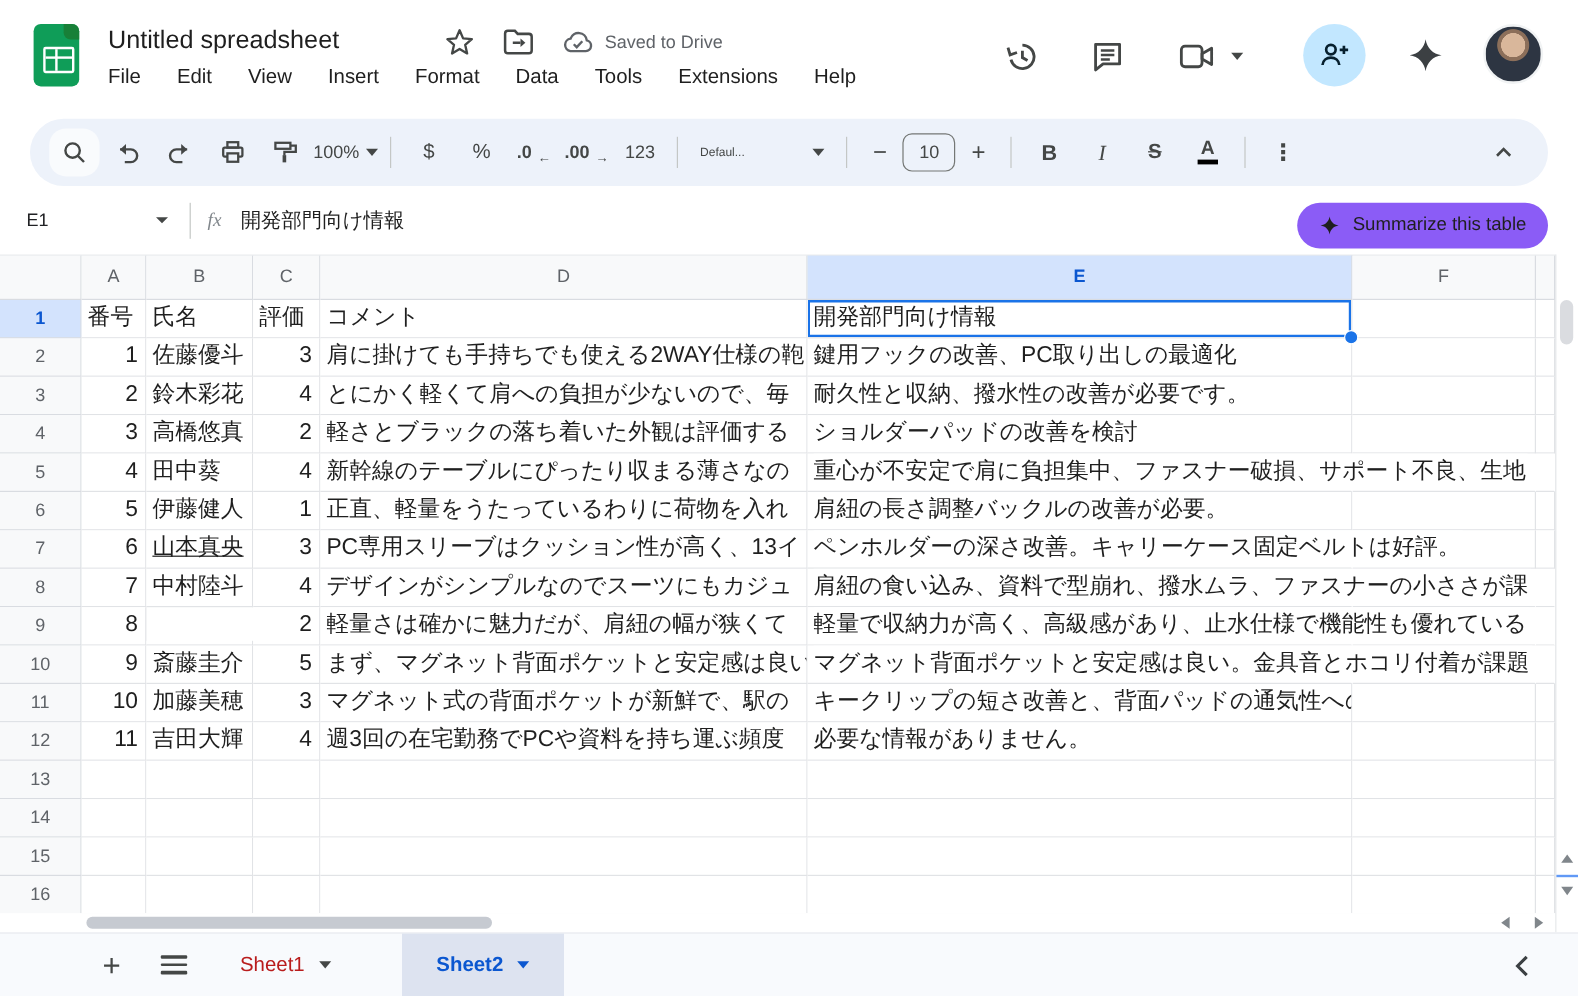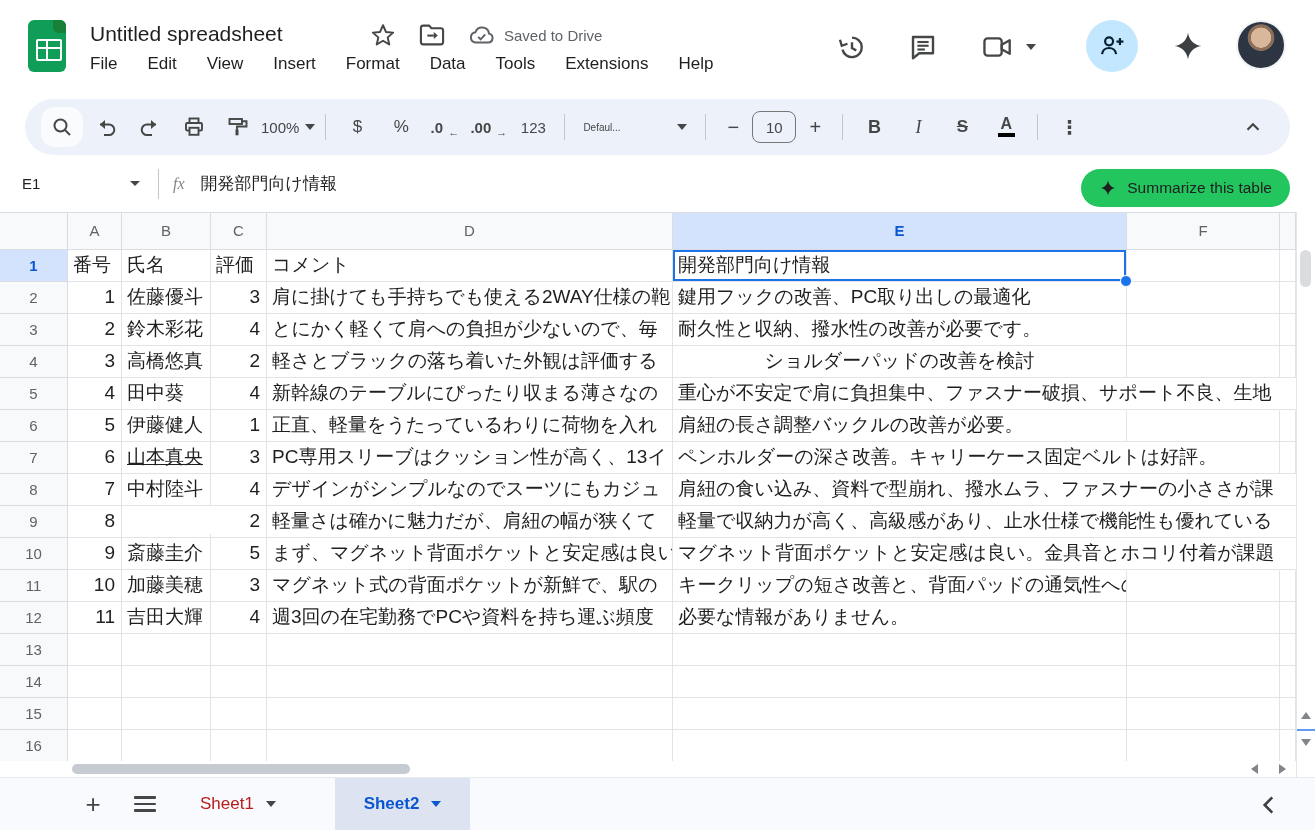--- a/index.html
+++ b/index.html
@@ -47,21 +47,21 @@
   .acolor .bar{width:17px;height:4px;background:#000;}
   .more-dots{font-size:19px;font-weight:700;}
   .tb-spacer{flex:1;}
 
   
   .fbar{left:0;top:155px;width:1315px;height:57px;background:#fff;display:flex;align-items:center;padding-left:22px;box-sizing:border-box;}
   .namebox{width:118px;display:flex;align-items:center;justify-content:space-between;font-size:15px;color:#202124;}
   .fdiv{width:1px;height:30px;background:#c4c7c5;margin:0 14px 0 18px;}
   .fx{font-style:italic;font-size:16px;color:#80868b;margin-right:16px;font-family:"Liberation Serif","DejaVu Serif",serif;}
   .fcontent{font-size:17px;color:#1f1f1f;}
-  .summarize{position:absolute;right:25px;top:169px;height:38px;border-radius:19px;background:#22c55e;
+  .summarize{position:absolute;right:25px;top:169px;height:38px;border-radius:19px;background:#8b5cf6;
     display:flex;align-items:center;gap:10px;padding:0 18px;font-size:15.5px;color:#1f1f1f;}
 
   
   .gridwrap{left:0;top:212px;width:1296px;height:549px;overflow:hidden;background:#fff;}
   .grid-row{display:flex;height:32px;}
   .grid-head{height:37px;border-top:1px solid #d9dce1;}
   .gcell{box-sizing:border-box;border-right:1px solid #e1e3e6;border-bottom:1px solid #e1e3e6;background:#fff;flex:0 0 auto;}
   .colhead,.rowhead,.corner{background:#f8f9fa;border-color:#d9dce1;color:#5f6368;font-size:15px;text-align:center;}
   .colhead{line-height:36px;font-weight:500;}
   .rowhead{line-height:31px;font-weight:500;}
@@ -313,21 +313,21 @@
       <div class="gcell cell" style="width: 454px;"><span>耐久性と収納、撥水性の改善が必要です。</span></div>
       <div class="gcell cell" style="width: 153px;"></div>
       <div class="gcell cell" style="width: 16px;"></div>
     </div>
     <div class="grid-row">
       <div class="gcell rowhead" style="width: 68px;">4</div>
       <div class="gcell cell num" style="width: 54px;"><span>3</span></div>
       <div class="gcell cell" style="width: 89px;"><span>高橋悠真</span></div>
       <div class="gcell cell num" style="width: 56px;"><span>2</span></div>
       <div class="gcell cell" style="width: 406px;"><span>軽さとブラックの落ち着いた外観は評価する</span></div>
-      <div class="gcell cell" style="width: 454px; text-align: center;"><span>ショルダーパッドの改善を検討</span></div>
+      <div class="gcell cell" style="width: 454px;"><span>ショルダーパッドの改善を検討</span></div>
       <div class="gcell cell" style="width: 153px;"></div>
       <div class="gcell cell" style="width: 16px;"></div>
     </div>
     <div class="grid-row">
       <div class="gcell rowhead" style="width: 68px;">5</div>
       <div class="gcell cell num" style="width: 54px;"><span>4</span></div>
       <div class="gcell cell" style="width: 89px;"><span>田中葵</span></div>
       <div class="gcell cell num" style="width: 56px;"><span>4</span></div>
       <div class="gcell cell" style="width: 406px;"><span>新幹線のテーブルにぴったり収まる薄さなの</span></div>
       <div class="gcell cell spill noline" style="width: 454px;"><span class="spilltext">重心が不安定で肩に負担集中、ファスナー破損、サポート不良、生地</span></div>

